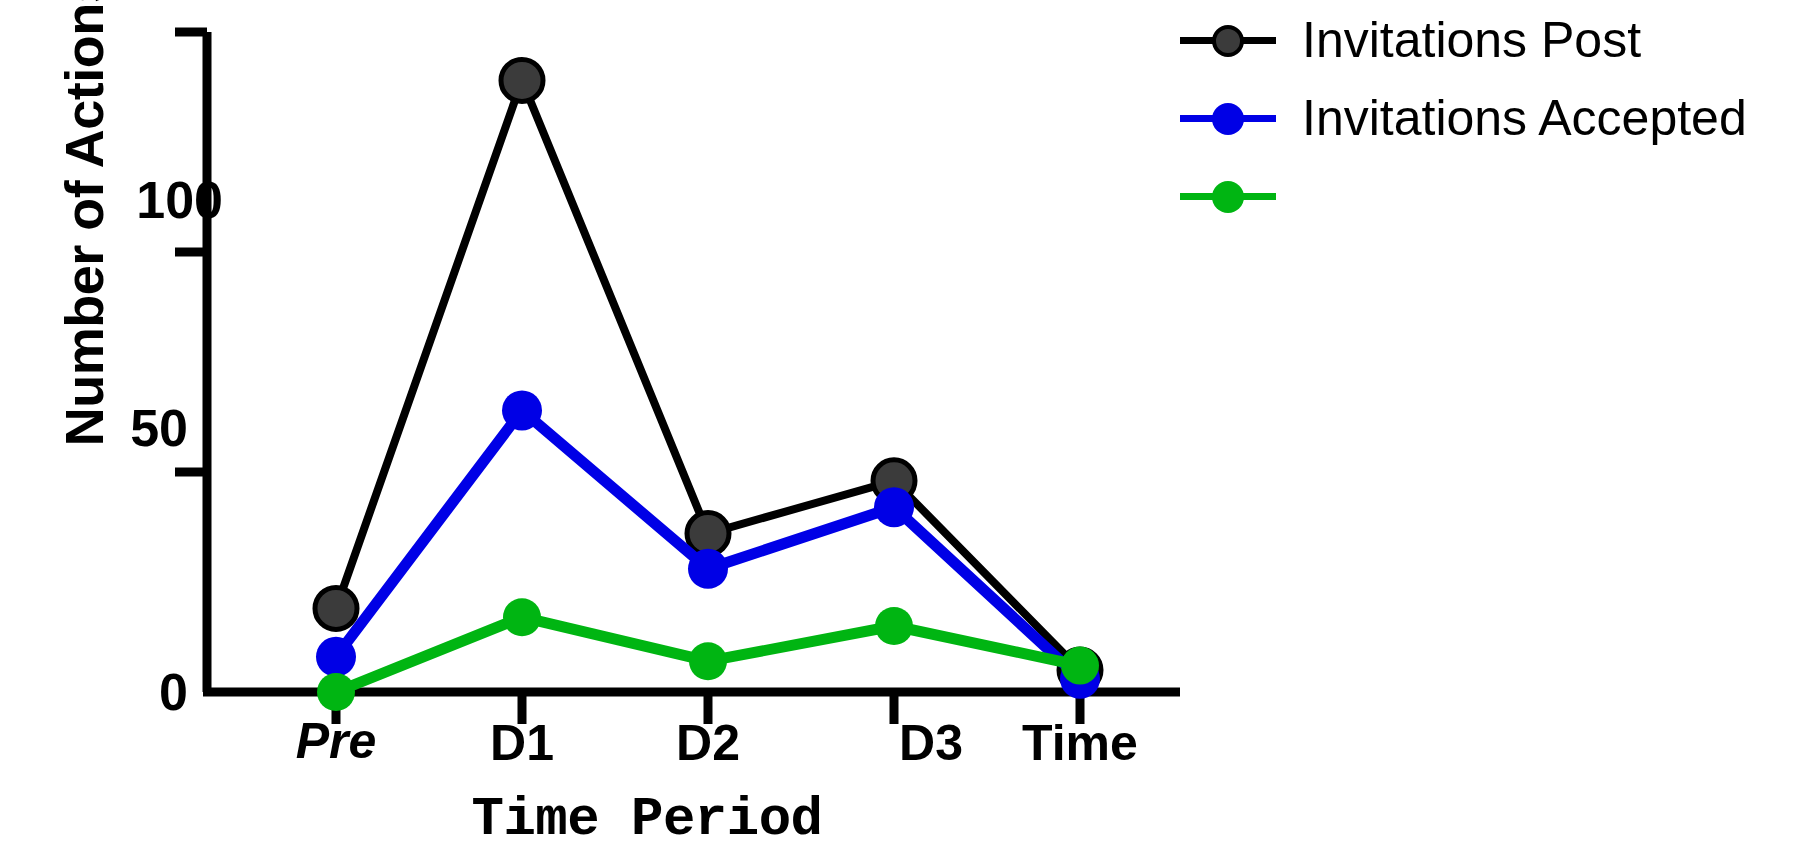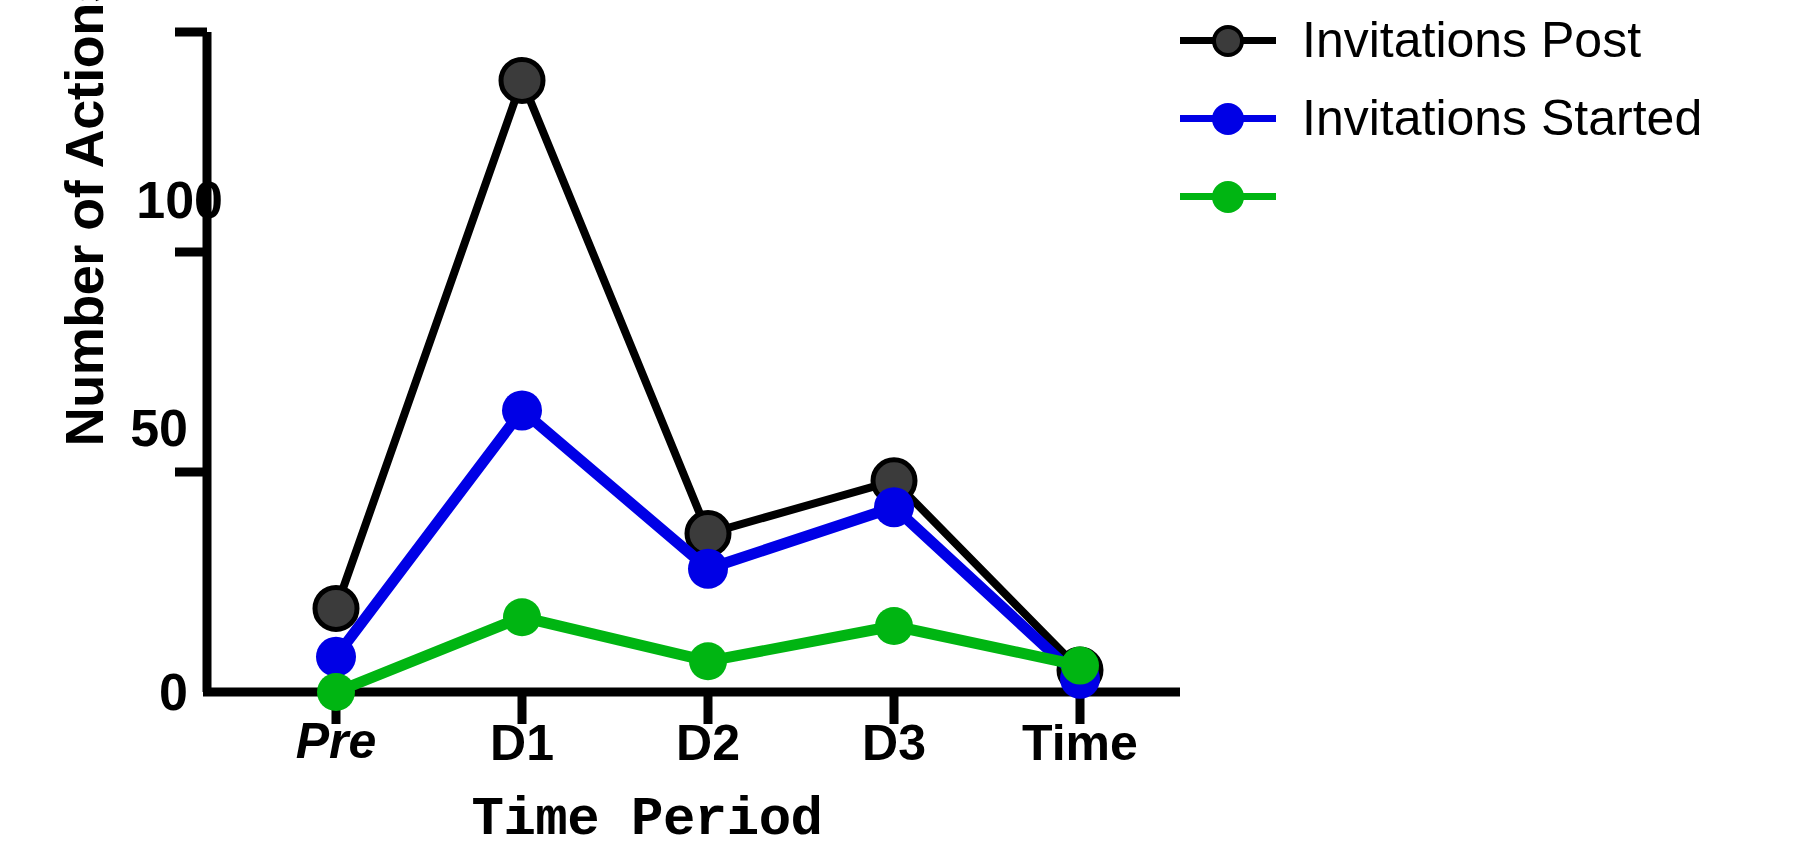--- a/index.html
+++ b/index.html
@@ -49,21 +49,21 @@
 
   <div class="axis-title" id="x-axis-title">Time Period</div>
 
   <div class="tick-label" style="left:0px;top:174px;width:188px;padding-left:35px;">100</div>
   <div class="tick-label" style="left:0px;top:402px;width:188px;">50</div>
   <div class="tick-label" style="left:0px;top:666px;width:188px;">0</div>
 
   <div class="xtick-label" style="left:236px;top:716px;font-style:italic;">Pre</div>
   <div class="xtick-label" style="left:422px;top:718px;">D1</div>
   <div class="xtick-label" style="left:608px;top:718px;">D2</div>
-  <div class="xtick-label" style="left:794px;top:718px;">D3</div>
+  <div class="xtick-label" style="left:763px;top:718px;text-align:right;">D3</div>
   <div class="xtick-label" style="left:980px;top:718px;">Time</div>
 
   <svg id="plot" width="1800" height="866">
     <g id="axis-group">
       <line x1="207" y1="32" x2="207" y2="692" stroke="#000" stroke-width="9"></line>
       <line x1="203" y1="692" x2="1180" y2="692" stroke="#000" stroke-width="9"></line>
 
       <line x1="175" y1="32" x2="207" y2="32" stroke="#000" stroke-width="9"></line>
       <line x1="175" y1="252" x2="207" y2="252" stroke="#000" stroke-width="9"></line>
       <line x1="175" y1="472" x2="207" y2="472" stroke="#000" stroke-width="9"></line>
@@ -108,21 +108,21 @@
         <span class="legend-line" style="background:#000000;"></span>
         <span class="legend-dot" style="background:#3b3b3b;border:4px solid #000000;box-sizing:border-box;"></span>
       </span>
       <span class="legend-label">Invitations Post</span>
     </div>
     <div class="legend-row">
       <span class="legend-marker">
         <span class="legend-line" style="background:#0000e6;"></span>
         <span class="legend-dot" style="background:#0000e6;"></span>
       </span>
-      <span class="legend-label">Invitations Started</span>
+      <span class="legend-label">Invitations Accepted</span>
     </div>
     <div class="legend-row">
       <span class="legend-marker">
         <span class="legend-line" style="background:#00b512;"></span>
         <span class="legend-dot" style="background:#00b512;"></span>
       </span>
     </div>
   </div>
 
 </div>

